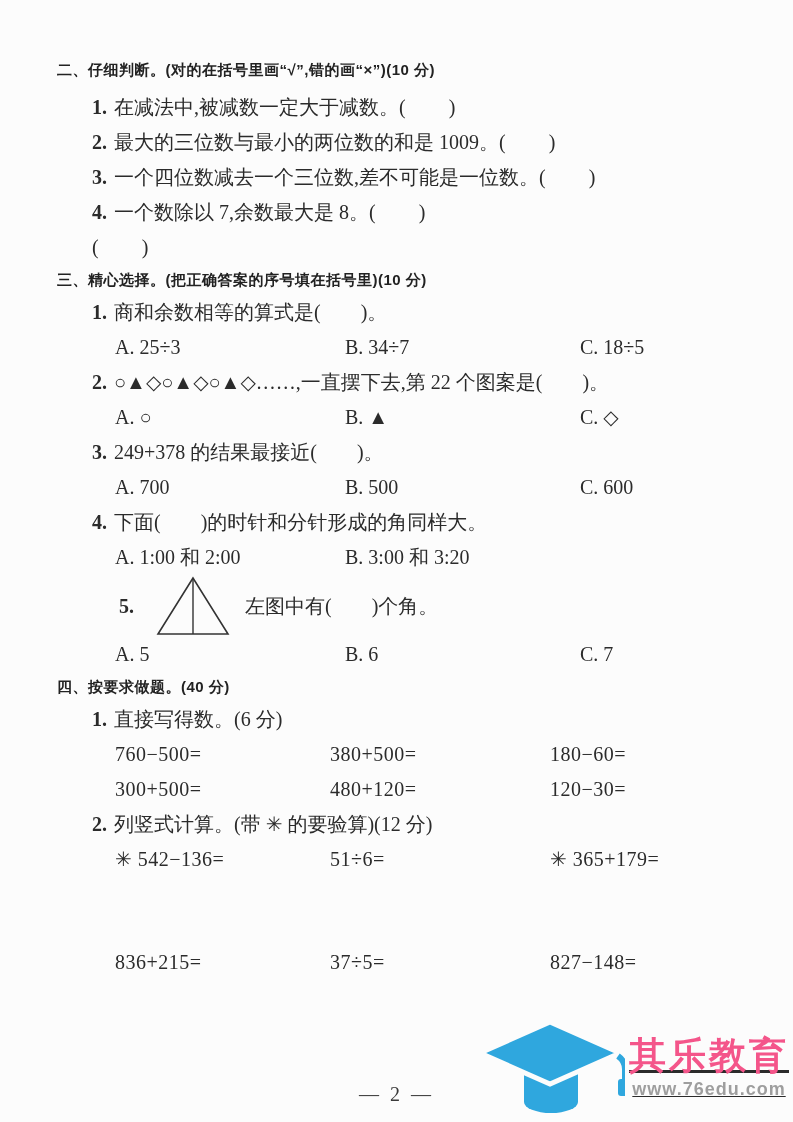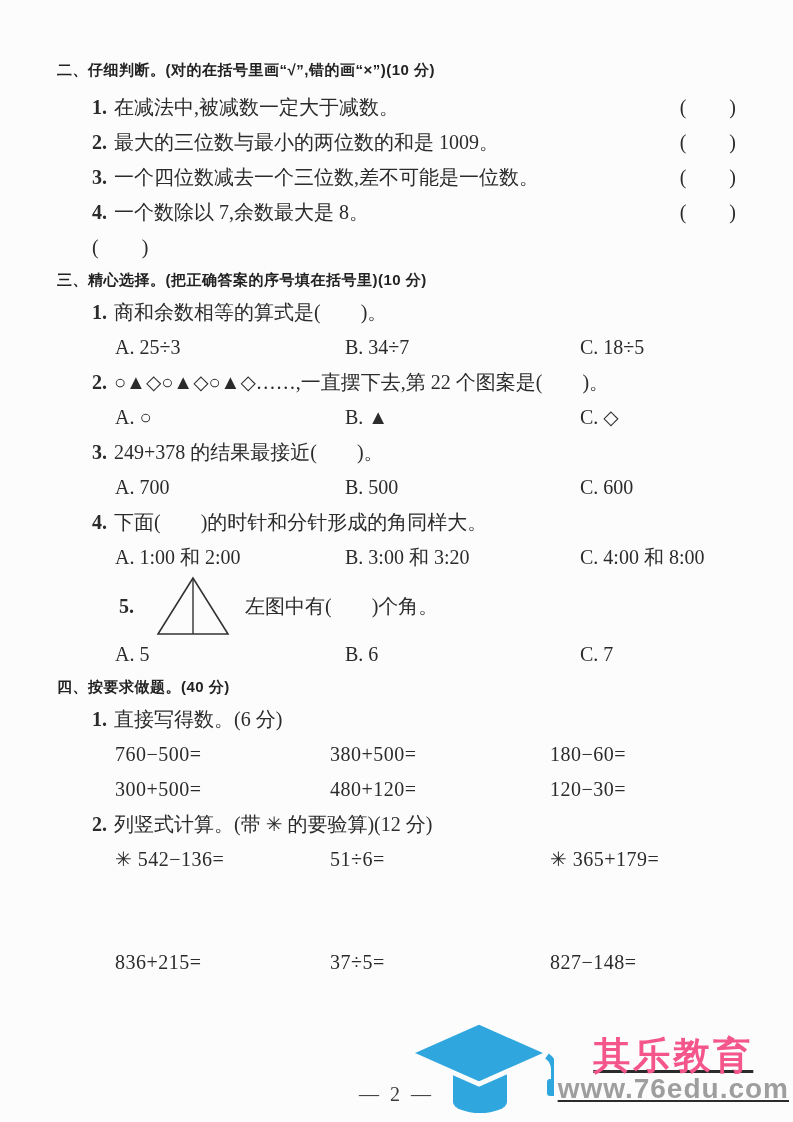--- a/index.html
+++ b/index.html
@@ -14,21 +14,21 @@
     overflow:hidden;
   }
   .content{padding:55px 56px 0 57px;}
   .sec-heading{
     font-family:"Liberation Sans","DejaVu Sans",sans-serif;
     font-weight:700;font-size:15px;line-height:30px;
     color:#222;letter-spacing:.5px;
   }
   .sec-heading.first{margin-bottom:5px;}
   .judge-item{
-    display:flex;justify-content:space-between;align-items:baseline;
+    display:flex;align-items:baseline;
     padding-left:35px;line-height:35px;
   }
   .num{font-weight:700;margin-right:7px;}
   .bracket{white-space:pre;letter-spacing:1px;}
   .q-stem{padding-left:35px;line-height:35px;}
   .options{
     display:grid;grid-template-columns:230px 235px 1fr;
     padding-left:58px;line-height:35px;
   }
   .eq-row{
@@ -50,21 +50,21 @@
     display:flex;align-items:center;gap:4px;text-decoration:underline;
   }
   .logo-text{display:flex;flex-direction:column;align-items:center;}
   .brand{
     font-family:"Liberation Sans","DejaVu Sans",sans-serif;
     font-weight:700;font-size:37px;line-height:42px;
     color:var(--brand-color,#f4558a);letter-spacing:3px;
   }
   .url{
     font-family:"Liberation Sans","DejaVu Sans",sans-serif;
-    font-weight:700;font-size:28px;line-height:24px;
+    font-weight:700;font-size:18px;line-height:24px;
     color:var(--url-color,#9e9e9e);letter-spacing:1px;
   }
 </style>
 </head>
 <body>
 
 <div class="page">
   <div class="content">
 
     <div class="sec-heading first">二、仔细判断。(对的在括号里画“√”,错的画“×”)(10 分)</div>
@@ -111,21 +111,20 @@
     <div class="options">
       <span>A. 700</span>
       <span>B. 500</span>
       <span>C. 600</span>
     </div>
 
     <div class="q-stem"><span class="num">4.</span><span>下面(　　)的时针和分针形成的角同样大。</span></div>
     <div class="options">
       <span>A. 1:00 和 2:00</span>
       <span>B. 3:00 和 3:20</span>
-      <span>C. 4:00 和 8:00</span>
     </div>
 
     <div class="q5-row">
       <span class="num">5.</span>
       <svg class="tri-svg" width="80" height="62" viewBox="0 0 80 62">
         <polygon points="40,3 5,59 75,59" fill="none" stroke="#333" stroke-width="1.6"></polygon>
         <line x1="40" y1="3" x2="40" y2="59" stroke="#333" stroke-width="1.4"></line>
       </svg>
       <span>左图中有(　　)个角。</span>
     </div>

